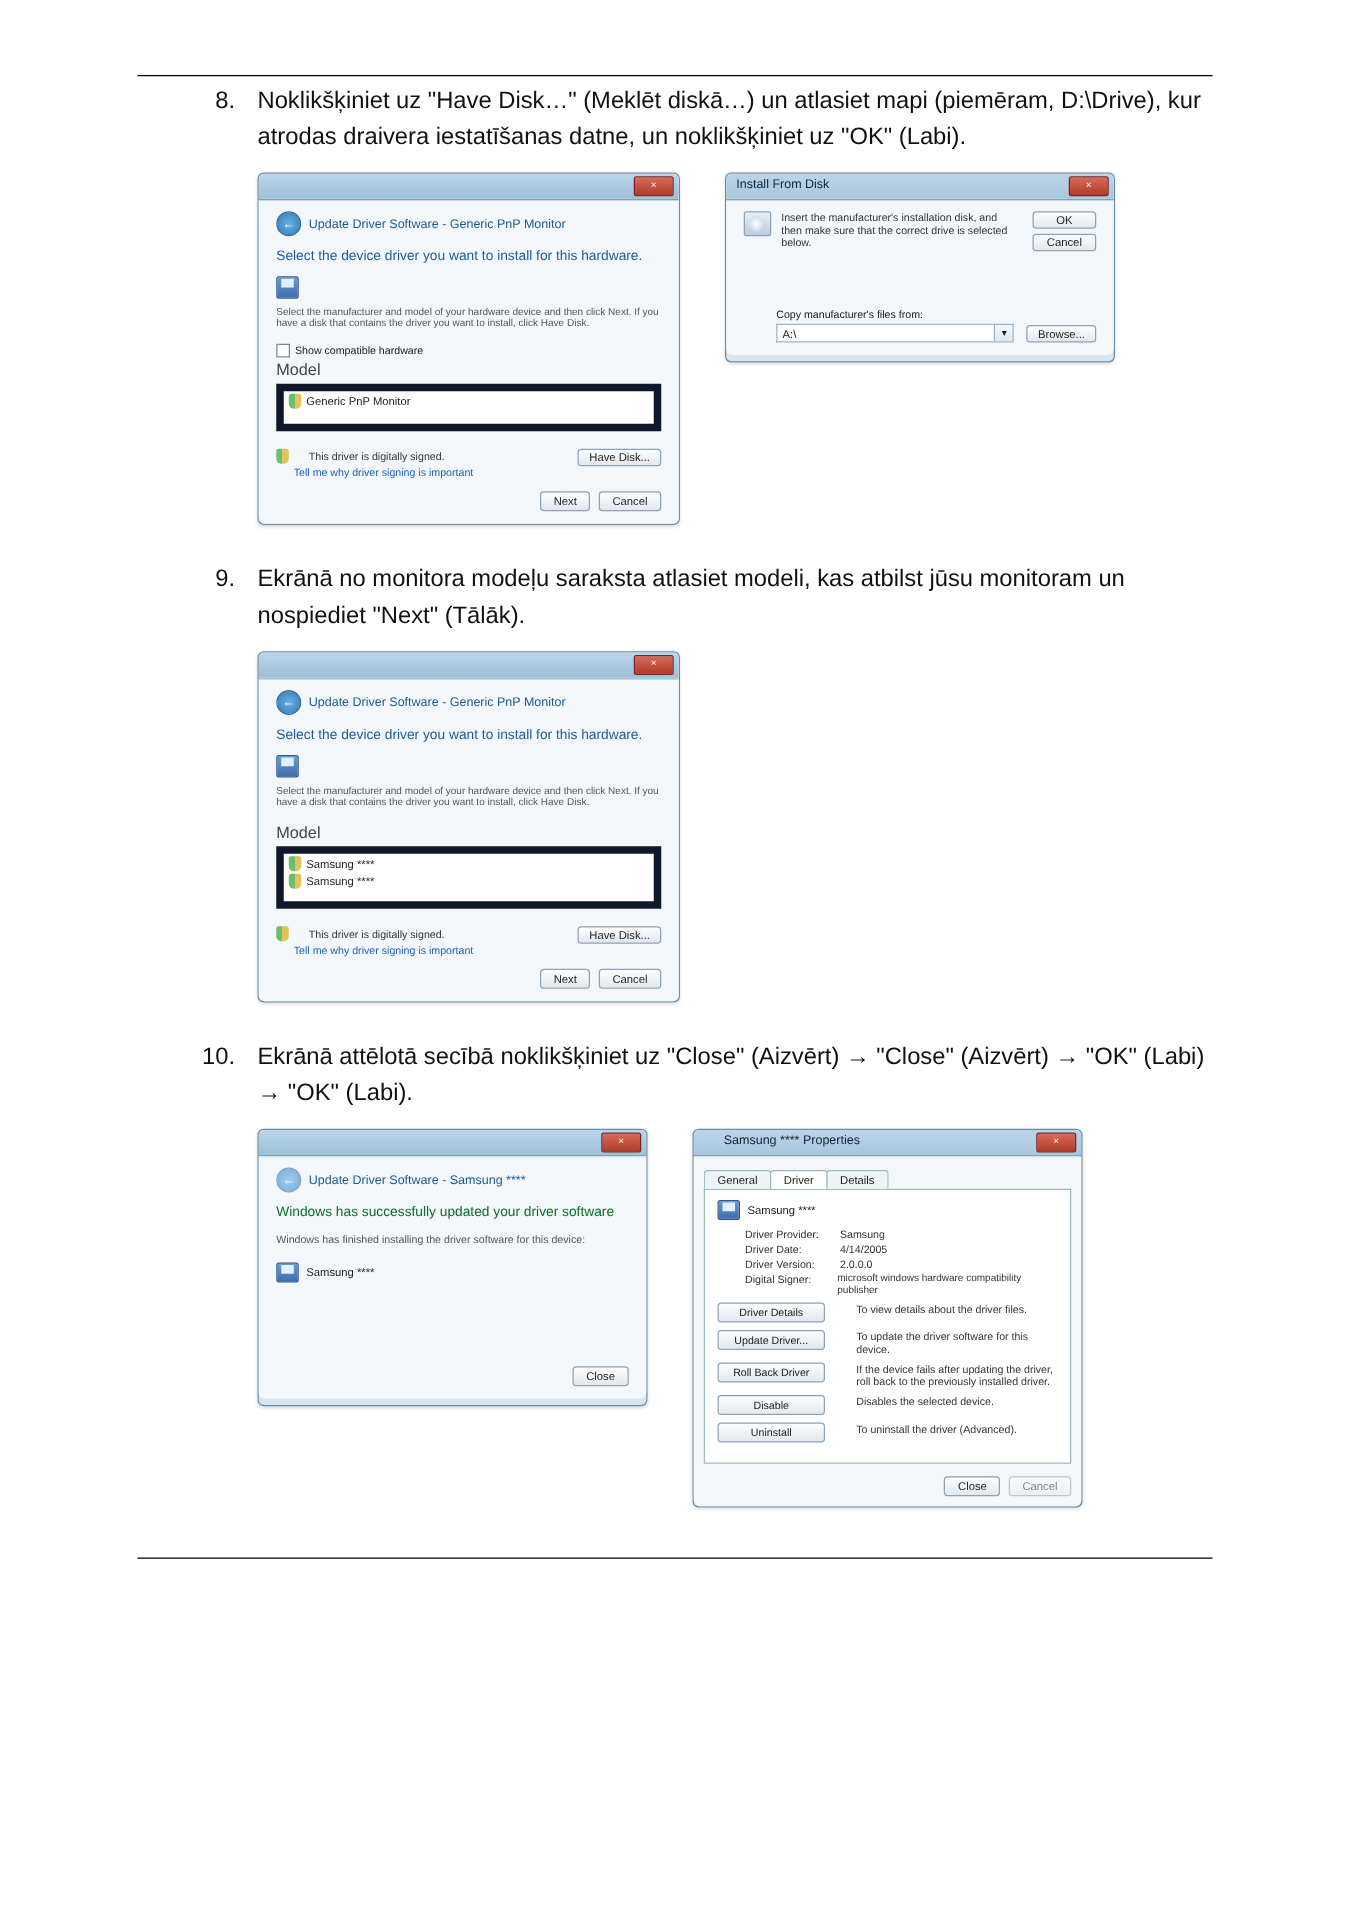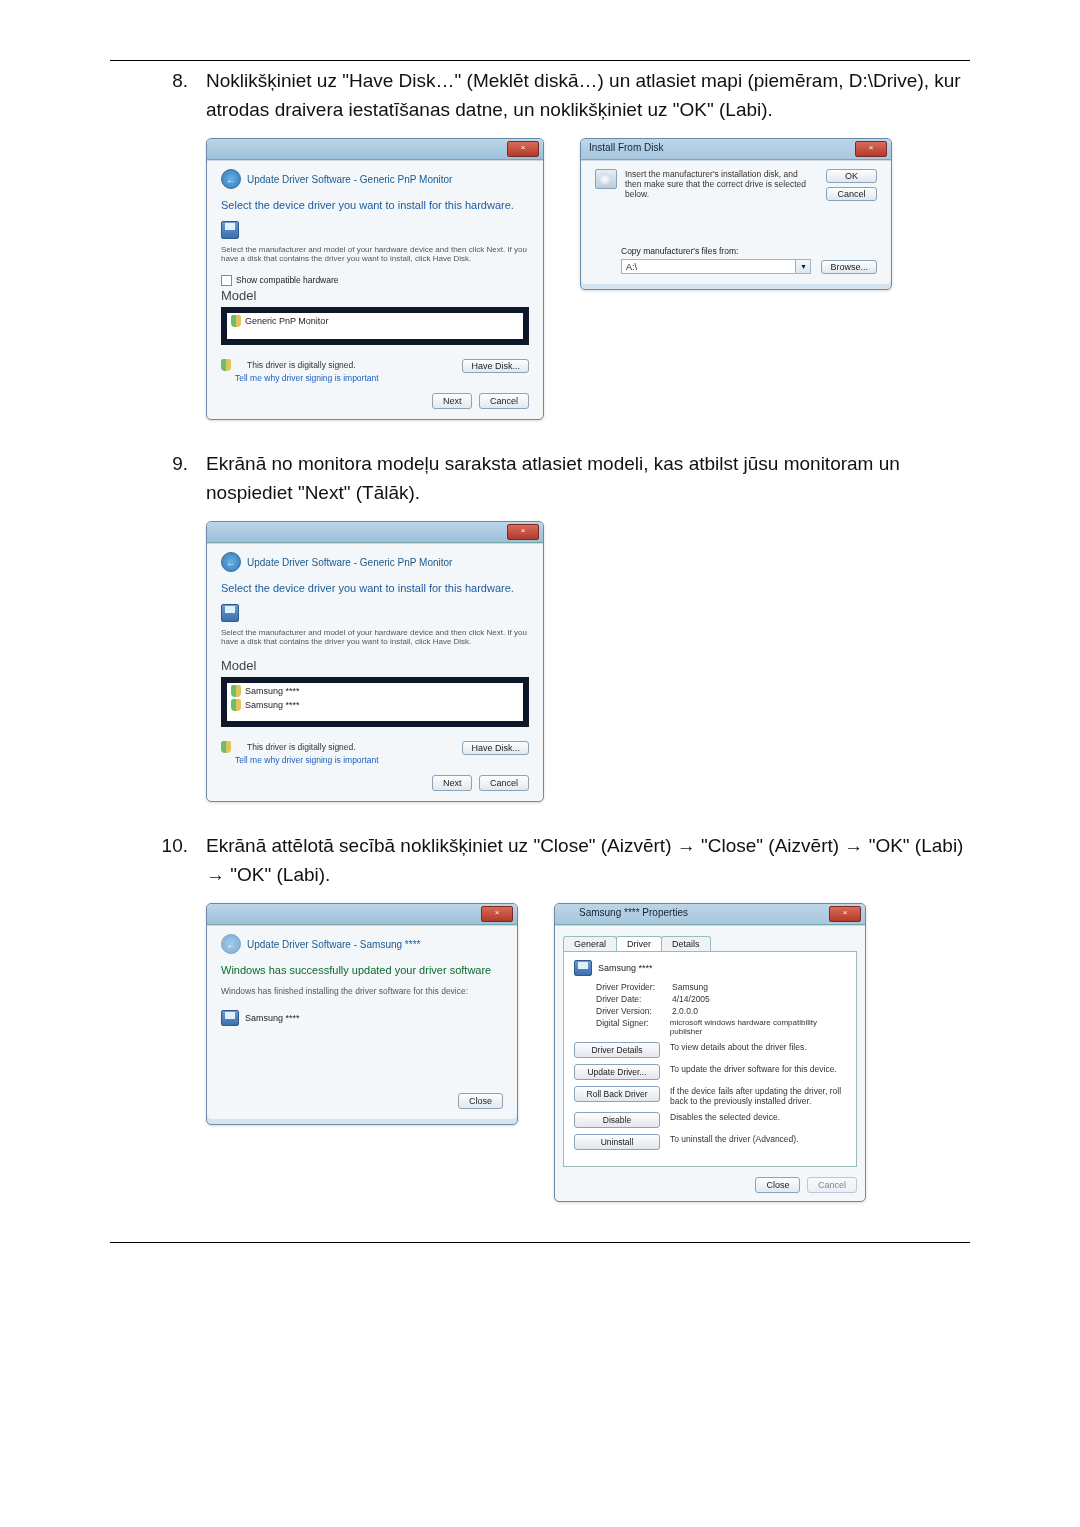--- a/index.html
+++ b/index.html
@@ -39,21 +39,21 @@
   .combo .arrow{width:14px;border:1px solid #9ab4c8;background:linear-gradient(#f3f7fb,#dde7ef);font-size:8px;display:flex;align-items:center;justify-content:center;}
   
   .tabs{display:flex;gap:0;font-size:9px;margin-top:4px;}
   .tab{padding:2px 10px;border:1px solid #9bb;border-bottom:none;background:#eef3f7;border-radius:3px 3px 0 0;margin-right:-1px;}
   .tab.active{background:#fff;position:relative;z-index:2;}
   .tabpanel{border:1px solid #9bb;background:#fff;padding:8px 10px 10px 10px;font-size:9px;}
   .kv{display:flex;gap:6px;margin:2px 0;font-size:8.5px;}
   .kv .k{width:70px;color:#333;}
   .kv .v{color:#333;}
   .propbtn{background:linear-gradient(#fdfdfd,#e2e8ee);border:1px solid #8aa3b8;border-radius:3px;padding:2px 6px;font-size:8.5px;width:72px;text-align:center;flex:0 0 72px;}
-  .proprow{display:flex;gap:10px;align-items:flex-start;margin:6px 0;}
+  .proprow{display:flex;gap:25px;align-items:flex-start;margin:6px 0;}
   .proprow .desc{font-size:8.5px;color:#333;flex:1;}
   .diskicon{width:20px;height:18px;flex:0 0 20px;background:linear-gradient(#e6eef5,#b9cddd);border:1px solid #8aa3b8;border-radius:2px;position:relative;}
   .diskicon::after{content:"";position:absolute;left:3px;top:3px;width:12px;height:12px;border-radius:50%;background:radial-gradient(#fff,#bcd);}
 </style>
 </head>
 <body>
 
 <div class="page">
   <hr class="top">
 

